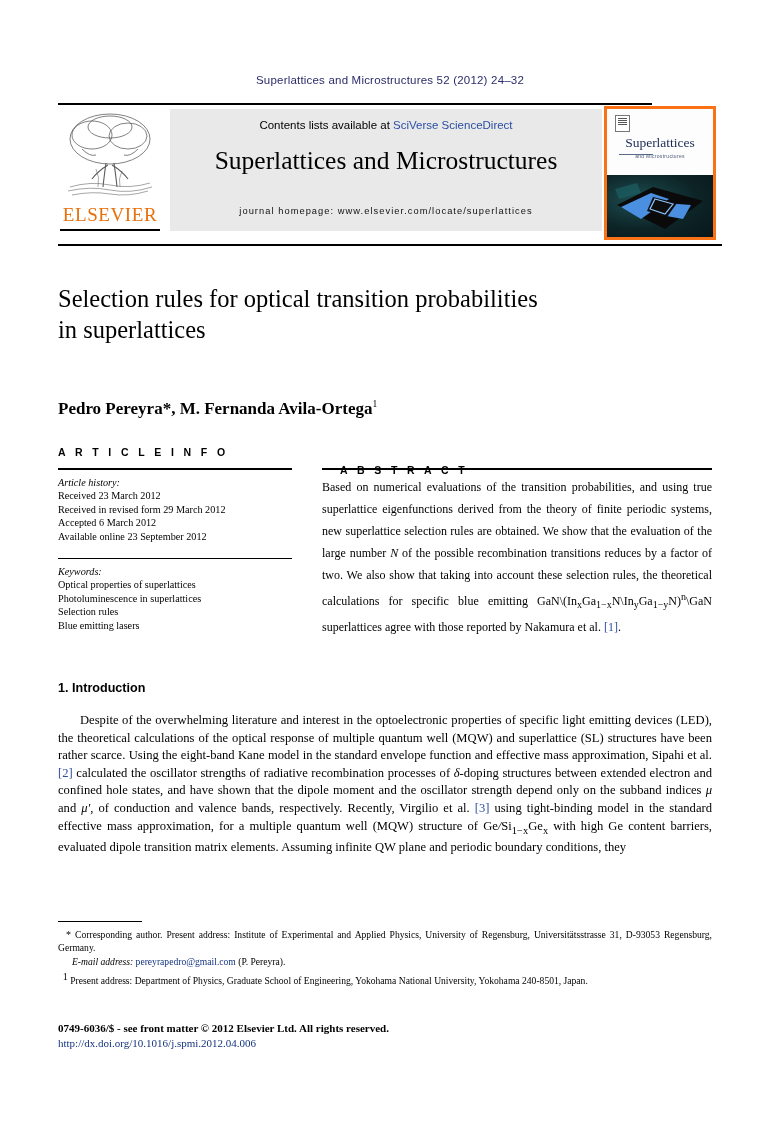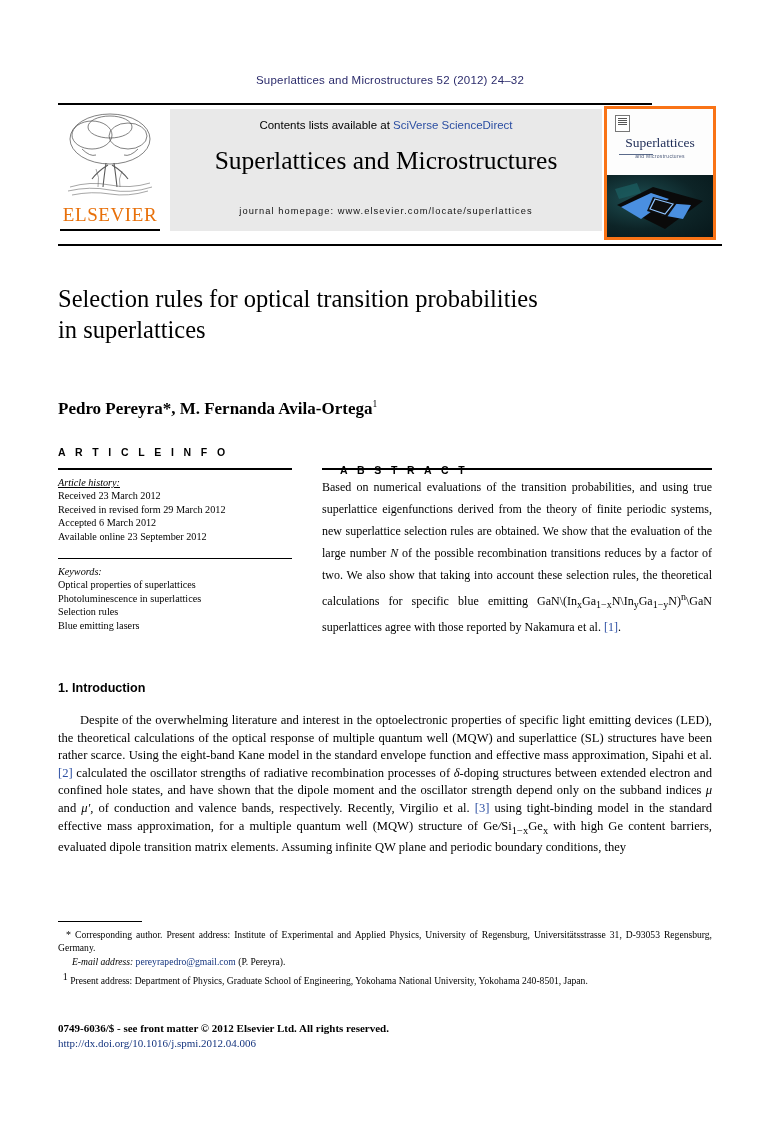--- a/index.html
+++ b/index.html
@@ -248,21 +248,21 @@
 
   .history {
     position: absolute;
     left: 58px; top: 476px;
     width: 240px;
     font-family: "Liberation Serif", serif;
     font-size: 10.2px;
     line-height: 13.4px;
     color: #000;
   }
-  .history .lbl { font-style: italic; text-decoration: underline; }
+  .history .lbl { font-style: italic; }
   .keywords-rule {
     position: absolute;
     left: 58px; top: 558px;
     width: 234px; height: 1.3px;
     background: #000;
   }
   .keywords {
     position: absolute;
     left: 58px; top: 565px;
     width: 240px;

